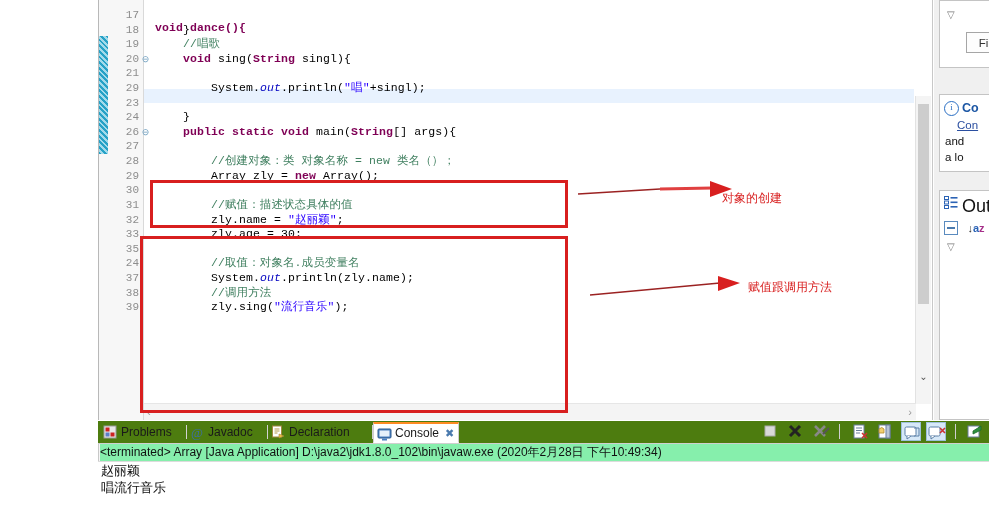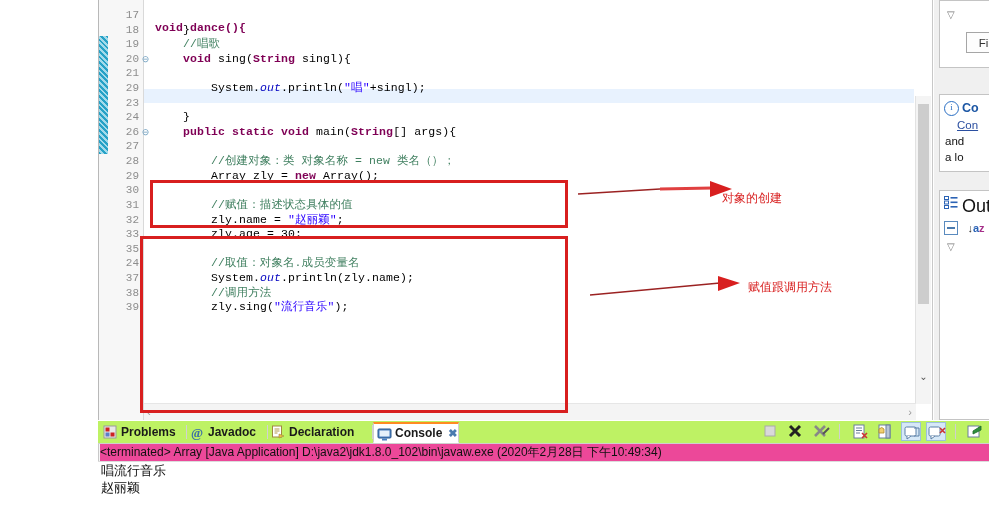--- a/index.html
+++ b/index.html
@@ -85,35 +85,35 @@
   .collapse-ic{display:inline-block;width:14px;height:14px;border:1.3px solid #5a8bbf;box-sizing:border-box;
      position:relative;vertical-align:middle;}
   .collapse-ic:before{content:"";position:absolute;left:2px;top:5.5px;width:8px;height:1.4px;background:#4a7aae;}
   .sort-ic{display:inline-block;margin-left:5px;font-size:11px;color:#333;vertical-align:middle;}
   .sort-a{color:#2b63b5;font-weight:bold;}
   .sort-z{color:#a6308a;font-weight:bold;}
   .ol-caret{position:absolute;left:7px;top:50px;font-size:10px;color:#777;}
 
   
   .console-window{position:absolute;left:98px;top:421px;width:891px;height:111px;background:#f5f5f5;}
-  .tabstrip{position:absolute;left:0;top:0;width:891px;height:22px;background:#bef264;border-bottom:1px solid #cfcfcf;font-weight:bold;}
+  .tabstrip{position:absolute;left:0;top:0;width:891px;height:22px;background:#4d7c0f;border-bottom:1px solid #cfcfcf;}
   .tab{position:absolute;top:1px;height:21px;line-height:21px;font-size:12px;color:#1a1a1a;
     padding-left:21px;padding-right:9px;box-sizing:border-box;white-space:nowrap;}
   .tab.sel{background:#ffffff;border:1px solid #cfcfcf;border-bottom:1px solid #ffffff;border-top:2px solid #ff8b22;
     line-height:19px;}
   .tab .tico{position:absolute;left:3px;top:3px;width:15px;height:15px;}
   .tab .closex{margin-left:6px;color:#4a7aae;font-size:11px;}
   .tab-sep{position:absolute;top:4px;width:1px;height:14px;background:#d2d2d2;}
 
   .ctoolbar{position:absolute;right:4px;top:1px;height:21px;}
   .tbtn{display:inline-block;width:20px;height:19px;margin-left:1px;vertical-align:top;position:relative;}
   .tbtn.active{background:#d6e8f7;border:1px solid #9dbfdc;box-sizing:border-box;}
   .tb-sep{display:inline-block;width:1px;height:15px;background:#cfcfcf;margin:2px 4px;vertical-align:top;}
 
-  .term-line{position:absolute;left:2px;top:23px;width:889px;height:17px;background:#ec4899;
+  .term-line{position:absolute;left:2px;top:23px;width:889px;height:17px;background:#86efac;
     font-size:12px;color:#111;line-height:17px;white-space:nowrap;overflow:hidden;}
   .out-area{position:absolute;left:0;top:40px;width:891px;height:71px;background:#ffffff;border-top:1px solid #dcdcdc;}
   .out-line{font-size:13px;color:#111;line-height:17px;padding-left:3px;white-space:pre;font-family:"DejaVu Sans",sans-serif;}
   .console-edge{position:absolute;left:0;top:0;width:1px;height:111px;background:#c8c8c8;}
 </style>
 </head>
 <body>
 
 <div class="screen">
 
@@ -291,18 +291,18 @@
               <path d="M8 9 l8 -5 l0 4 l-8 4z" fill="#2f8f3f" stroke="#1d6b2a" stroke-width=".8"></path>
             </svg>
         </span>
       </div>
     </div>
 
     <div class="term-line">&lt;terminated&gt; Array [Java Application] D:\java2\jdk1.8.0_102\bin\javaw.exe (2020年2月28日 下午10:49:34)</div>
 
     <div class="out-area">
       <div id="out-host">
+          <div class="out-line">赵丽颖</div>
           <div class="out-line">唱流行音乐</div>
-          <div class="out-line">赵丽颖</div>
         </div>
     </div>
   </div>
 </div>
 
 </body></html>

